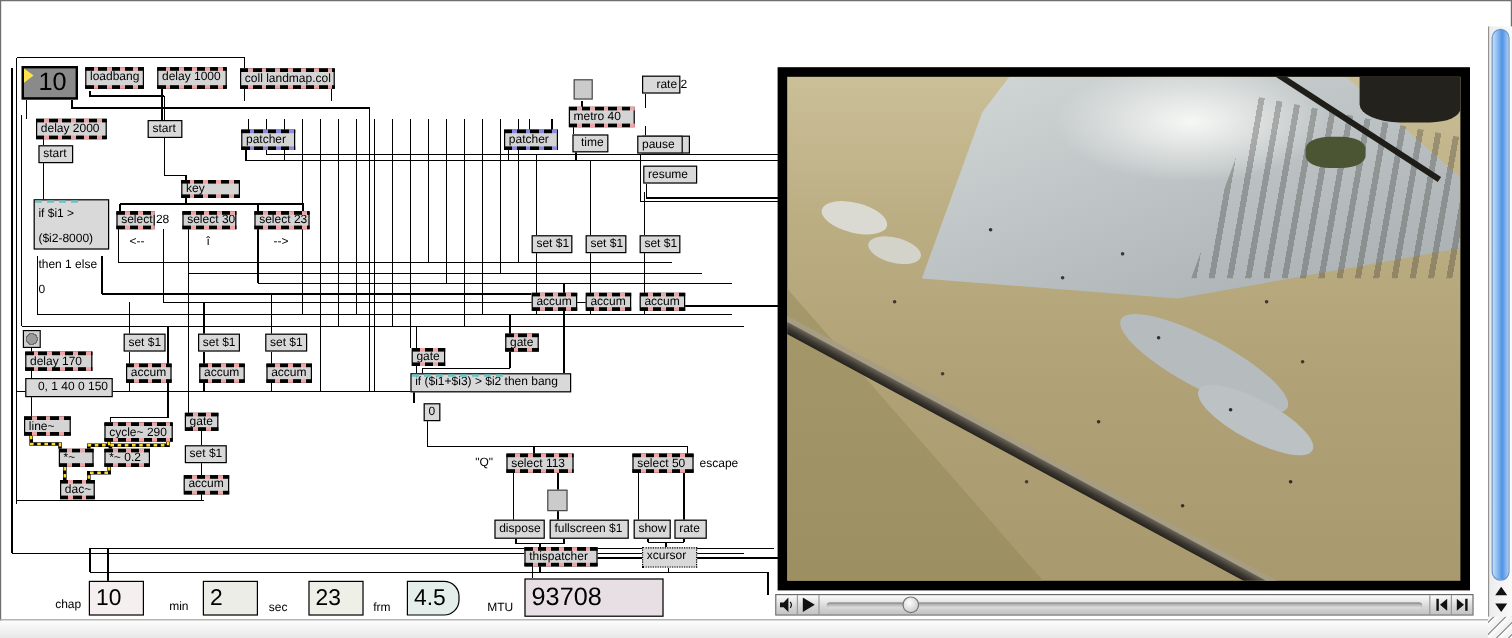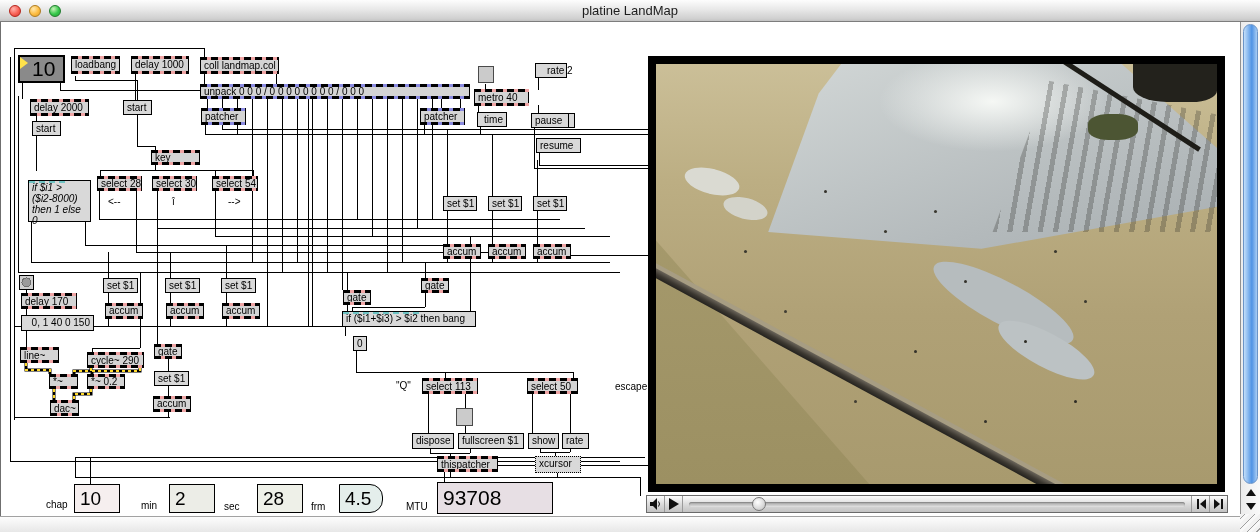--- a/index.html
+++ b/index.html
@@ -86,26 +86,20 @@
      background:repeating-linear-gradient(135deg,#f2f2f2 0 3px,#9e9e9e 3px 4px,#f8f8f8 4px 7px);}
   .hstrip{position:absolute;left:0;top:516px;width:1240px;height:16px;
      background:linear-gradient(#fdfdfd,#e7e7e7);border-top:1px solid #a2a2a2;box-sizing:border-box;}
   svg.cords{position:absolute;left:0;top:0;pointer-events:none;}
 </style>
 </head>
 <body>
 
 <div class="win">
 
-  <div class="titlebar">
-    <span class="tl red"></span>
-    <span class="tl yel"></span>
-    <span class="tl grn"></span>
-    <div class="title">platine LandMap</div>
-  </div>
 
   <svg class="cords" width="1260" height="532" viewBox="0 0 1260 532">
     <g stroke="#000" stroke-width="1" fill="none" shape-rendering="crispEdges">
       <path d="M10 57V461 M14 48H204 M14 48V420 M204 48V57 M10 461H620"></path>
       <path d="M22 83V99 M60 83V90H308 M308 90V326 M75 76V80H137 M137 80V100 M135 72V100 M36 116V121 M36 136V171 M137 115V146H155V150 M204 74V84 M276 74V84"></path>
       <path d="M207 99V108 M222 99V129 M237 99V134 M252 99V262 M267 99V326 M282 99V272 M297 99V262 M312 99V326 M327 99V272 M342 99V290 M357 99V219 M372 99V236 M387 99V272 M402 99V262 M417 99V228 M432 99V219 M441 99V108 M460 99V108"></path>
       <path d="M205 125V134 M424 125V134 M222 129H648 M205 134H648"></path>
       <path d="M485 84V89 M478 106V112 M480 127V134 M538 78V90 M538 105V113 M534 128V168 M539 153V165H648 M534 168H648"></path>
       <path d="M155 165V170 M100 170H253 M100 170V176 M215 170V176 M253 170V176"></path>
       <path d="M31 213V262 M31 262H610 M18 96V272 M18 272H620"></path>
@@ -136,41 +130,40 @@
         <polyline points="54,389 54,400"></polyline>
         <polyline points="91,389 91,394 74,394 74,400"></polyline>
       </g>
     </g>
   </svg>
 
   <div class="bx numbig" style="left:18px;top:55px;width:47px;height:28px;">10</div>
   <div class="bx obj" style="left:71px;top:56px;width:49px;height:18px;">loadbang</div>
   <div class="bx obj" style="left:131px;top:56px;width:58px;height:18px;">delay 1000</div>
   <div class="bx obj" style="left:200px;top:57px;width:79px;height:17px;">coll landmap.col</div>
-  <div class="bx obj" style="left:200px;top:84px;width:270px;height:15px;--tick:#8a8ae0;padding-top:1px;">unpack 0 0 0 / 0 0 0 0 0 0 0 0 / 0 0 0</div>
   <div class="bx obj" style="left:30px;top:99px;width:59px;height:17px;">delay 2000</div>
   <div class="bx msg" style="left:32px;top:121px;width:29px;height:15px;">start</div>
   <div class="bx msg" style="left:123px;top:100px;width:29px;height:15px;">start</div>
   <div class="bx obj" style="left:201px;top:108px;width:45px;height:17px;--tick:#8a8ae0;">patcher</div>
   <div class="bx obj" style="left:420px;top:108px;width:45px;height:17px;--tick:#8a8ae0;">patcher</div>
   <div class="bx btnsq" style="left:478px;top:66px;width:16px;height:17px;"></div>
   <div class="bx obj" style="left:474px;top:89px;width:55px;height:17px;">metro 40</div>
   <div class="bx msg" style="left:477px;top:112px;width:30px;height:15px;text-align:right;">time</div>
   <div class="bx msg" style="left:535px;top:63px;width:32px;height:15px;padding-left:11px;">rate 2</div>
   <div class="bx msg" style="left:535px;top:90px;width:40px;height:15px;margin-top:23px;">rate 1</div>
   <div class="bx msg" style="left:531px;top:113px;width:38px;height:15px;">pause</div>
   <div class="bx msg" style="left:536px;top:138px;width:45px;height:15px;">resume</div>
 
   <div class="bx obj" style="left:151px;top:150px;width:49px;height:15px;padding-top:1px;">key</div>
-  <div class="bx msg cyan pre" style="left:28px;top:180px;width:63px;height:42px;line-height:11px;font-style:italic;">if $i1 &gt;
+  <div class="bx msg cyan pre" style="left:28px;top:166px;width:63px;height:42px;line-height:21px;">if $i1 &gt;
 ($i2-8000)
 then 1 else 0</div>
-  <div class="bx obj" style="left:97px;top:176px;width:45px;height:15px;padding-top:1px;">select 28</div>
+  <div class="bx obj" style="left:97px;top:176px;width:32px;height:15px;padding-top:1px;">select 28</div>
   <div class="bx obj" style="left:152px;top:176px;width:45px;height:15px;padding-top:1px;">select 30</div>
-  <div class="bx obj" style="left:212px;top:176px;width:46px;height:15px;padding-top:1px;">select 54</div>
+  <div class="bx obj" style="left:212px;top:176px;width:46px;height:15px;padding-top:1px;">select 23</div>
   <div class="bx cmt" style="left:108px;top:196px;">&lt;--</div>
   <div class="bx cmt" style="left:172px;top:196px;">î</div>
   <div class="bx cmt" style="left:228px;top:196px;">--&gt;</div>
 
   <div class="bx msg" style="left:443px;top:196px;width:34px;height:15px;">set $1</div>
   <div class="bx msg" style="left:488px;top:196px;width:34px;height:15px;">set $1</div>
   <div class="bx msg" style="left:533px;top:196px;width:34px;height:15px;">set $1</div>
   <div class="bx obj" style="left:443px;top:244px;width:38px;height:15px;padding-top:1px;">accum</div>
   <div class="bx obj" style="left:488px;top:244px;width:38px;height:15px;padding-top:1px;">accum</div>
   <div class="bx obj" style="left:533px;top:244px;width:38px;height:15px;padding-top:1px;">accum</div>
@@ -194,35 +187,35 @@
   <div class="bx obj" style="left:49px;top:374px;width:29px;height:15px;padding-top:1px;">*~</div>
   <div class="bx obj" style="left:87px;top:374px;width:38px;height:15px;padding-top:1px;">*~ 0.2</div>
   <div class="bx obj" style="left:50px;top:400px;width:29px;height:16px;">dac~</div>
   <div class="bx obj" style="left:154px;top:344px;width:28px;height:15px;padding-top:1px;">gate</div>
   <div class="bx msg" style="left:154px;top:371px;width:35px;height:15px;">set $1</div>
   <div class="bx obj" style="left:153px;top:396px;width:38px;height:16px;padding-top:1px;">accum</div>
 
   <div class="bx cmt" style="left:396px;top:380px;">"Q"</div>
   <div class="bx obj" style="left:422px;top:378px;width:56px;height:16px;">select 113</div>
   <div class="bx obj" style="left:527px;top:378px;width:51px;height:16px;">select 50</div>
-  <div class="bx cmt" style="left:583px;top:381px;margin-left:32px;">escape</div>
+  <div class="bx cmt" style="left:583px;top:381px;">escape</div>
   <div class="bx btnsq" style="left:456px;top:408px;width:17px;height:18px;"></div>
   <div class="bx msg" style="left:412px;top:433px;width:42px;height:16px;">dispose</div>
   <div class="bx msg" style="left:458px;top:433px;width:66px;height:16px;">fullscreen $1</div>
   <div class="bx msg" style="left:528px;top:433px;width:31px;height:16px;">show</div>
   <div class="bx msg" style="left:562px;top:433px;width:27px;height:16px;">rate</div>
   <div class="bx obj" style="left:437px;top:456px;width:61px;height:16px;">thispatcher</div>
   <div class="bx dotted" style="left:535px;top:456px;width:46px;height:17px;">xcursor</div>
 
   <div class="bx cmt" style="left:46px;top:499px;">chap</div>
   <div class="bx nd" style="left:74px;top:484px;width:46px;height:29px;background:#f6efef;">10</div>
   <div class="bx cmt" style="left:141px;top:500px;">min</div>
   <div class="bx nd" style="left:169px;top:484px;width:46px;height:29px;background:#ecEDe7;">2</div>
   <div class="bx cmt" style="left:224px;top:501px;">sec</div>
-  <div class="bx nd" style="left:257px;top:484px;width:46px;height:29px;background:#eef0e8;">28</div>
+  <div class="bx nd" style="left:257px;top:484px;width:46px;height:29px;background:#eef0e8;">23</div>
   <div class="bx cmt" style="left:311px;top:501px;">frm</div>
   <div class="bx nd" style="left:339px;top:484px;width:44px;height:29px;background:#e4eeeb;border-radius:0 13px 13px 0;">4.5</div>
   <div class="bx cmt" style="left:406px;top:501px;">MTU</div>
   <div class="bx nd" style="left:437px;top:482px;width:116px;height:32px;background:#e7dfe4;font-size:21px;line-height:27px;">93708</div>
 
   <div class="vframe">
     <div class="vimg">
       <div class="vl wet"></div>
       <div class="vl glare"></div>
       <div class="vl wetstreaks"></div>

